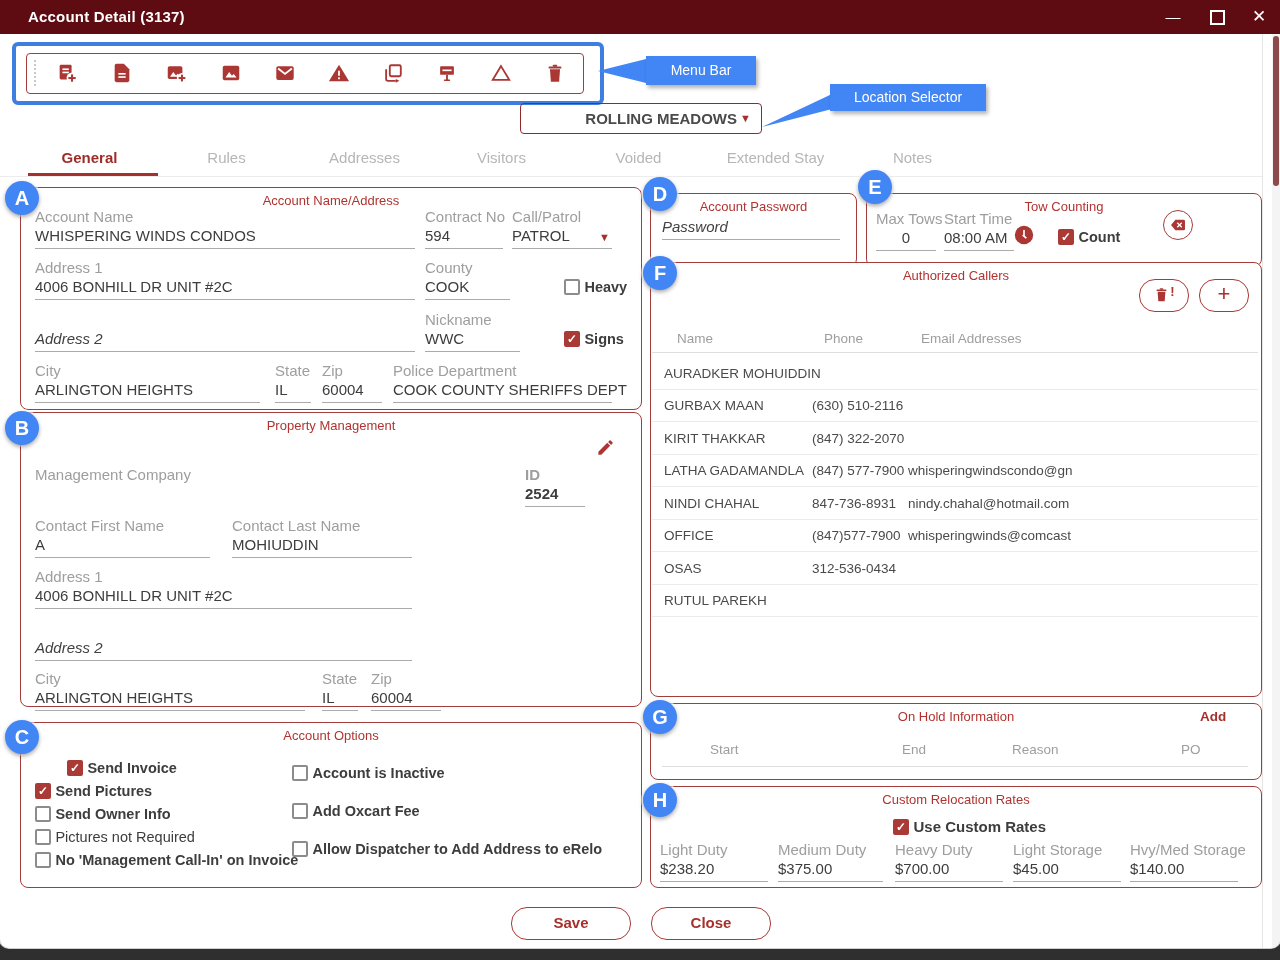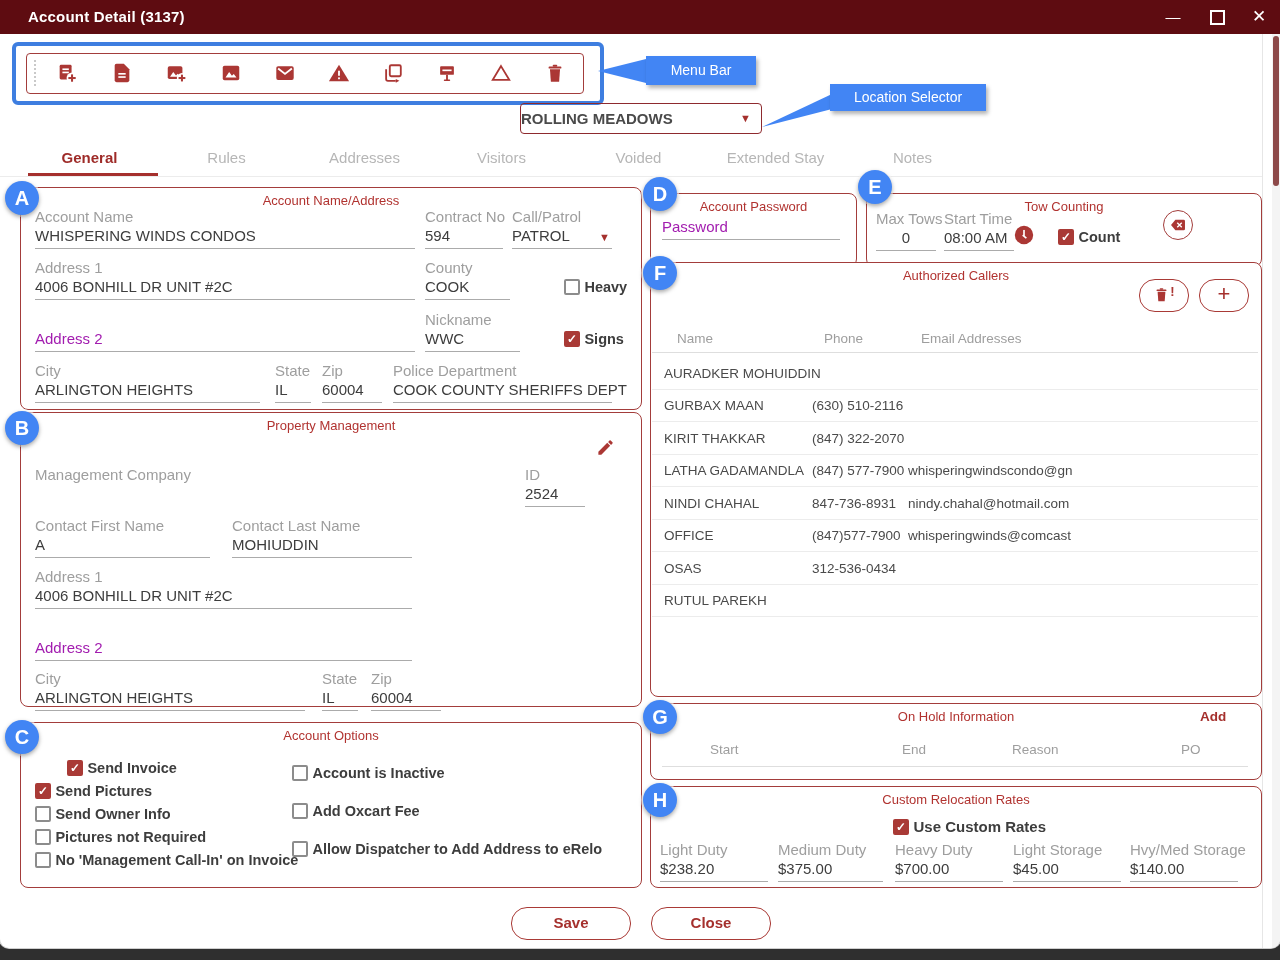--- a/index.html
+++ b/index.html
@@ -8,21 +8,21 @@
   .titlebar{position:absolute;left:0;top:0;width:1280px;height:34px;background:#5e0c11;}
   .title{position:absolute;left:28px;top:8px;color:#fff;font-size:15px;font-weight:bold;letter-spacing:.2px;}
   .winbtn{position:absolute;top:6px;width:26px;height:22px;color:#fff;font-size:15px;text-align:center;line-height:22px;cursor:default;}
   .maxglyph{display:inline-block;width:11px;height:11px;border:2px solid #fff;margin-top:4px;}
   .abs{position:absolute;}
   .sec{position:absolute;border:1px solid #a33d3b;border-radius:8px;background:#fff;}
   .sectitle{position:absolute;left:0;right:0;top:5px;text-align:center;font-size:13px;color:#b13330;}
   .fld{position:absolute;}
   .fld .lbl{font-size:15px;color:#9e9e9e;margin-bottom:2px;white-space:nowrap;}
   .fld .val{font-size:15px;color:#3d3d3d;border-bottom:1px solid #ababab;padding-bottom:3px;min-height:18px;white-space:nowrap;}
-  .fld .val.ph{color:#a21caf;}
+  .fld .val.ph{color:#404040;font-style:italic;}
   .fld .val.ctr{text-align:center;}
   .caret{color:#a5302d;font-size:11px;position:absolute;right:2px;bottom:6px;}
   .cb{display:inline-block;width:16px;height:16px;border:2px solid #8c8c8c;border-radius:2px;background:#fff;box-sizing:border-box;vertical-align:middle;}
   .cb.on{background:#a93a36;border-color:#a93a36;}
   .cb.on::after{content:"✓";color:#fff;font-size:12px;font-weight:bold;display:block;text-align:center;line-height:13px;}
   .cblabel{font-size:14.5px;color:#3d3d3d;vertical-align:middle;}
   .tab{position:absolute;top:145px;width:137px;text-align:center;font-size:15px;color:#b6b6b6;line-height:26px;cursor:default;}
   .tab.active{color:#9e2b28;font-weight:bold;}
   .marker{position:absolute;width:34px;height:34px;border-radius:50%;background:#4285f4;color:#fff;font-size:20px;font-weight:bold;text-align:center;line-height:34px;box-shadow:0 2px 4px rgba(0,0,0,.35),0 0 0 2px rgba(255,255,255,.6);}
   .callout{position:absolute;background:#4285f4;color:#fff;font-size:14px;text-align:center;box-shadow:2px 3px 4px rgba(0,0,0,.3);}
@@ -124,21 +124,21 @@
       </div>
     </div>
   </div>
 
   <svg class="abs" style="left:598px;top:57px;" width="50" height="28">
         <polygon points="48,2 0,14 48,26" fill="#4285f4"></polygon>
       </svg>
   <div class="callout" style="left:646px;top:56px;width:110px;height:29px;line-height:29px;">Menu Bar</div>
 
   <div class="abs" style="left:520px;top:103px;width:240px;height:29px;border:1.5px solid #8e2a2e;border-radius:4px;">
-    <div class="abs" style="left:0;right:24px;top:0;height:29px;text-align:left;line-height:29px;font-size:15px;font-weight:bold;color:#4a4a4a;">ROLLING MEADOWS</div>
+    <div class="abs" style="left:0;right:24px;top:0;height:29px;text-align:right;line-height:29px;font-size:15px;font-weight:bold;color:#4a4a4a;">ROLLING MEADOWS</div>
     <div class="abs" style="right:10px;top:8px;color:#a5302d;font-size:11px;">▼</div>
   </div>
 
   <svg class="abs" style="left:762px;top:94px;" width="72" height="37">
         <polygon points="0,33 70,0 70,15" fill="#4285f4"></polygon>
       </svg>
   <div class="callout" style="left:830px;top:84px;width:156px;height:27px;line-height:27px;">Location Selector</div>
 
   <div class="tab active" style="left:21px;">General</div>
   <div class="tab" style="left:158px;">Rules</div>
@@ -211,21 +211,21 @@
     <div class="sectitle">Property Management</div>
   </div>
   <div class="abs" style="left:596px;top:438px;">
     <svg width="19" height="19" viewBox="0 0 24 24" fill="#ab3734">
           <path d="M3 17.3V21h3.7L17.9 9.8l-3.7-3.7L3 17.3zM20.8 6.9c.4-.4.4-1 0-1.4l-2.3-2.3c-.4-.4-1-.4-1.4 0l-1.8 1.8 3.7 3.7 1.8-1.8z"></path>
         </svg>
   </div>
   <div class="fld" style="left:35px;top:466px;width:380px;">
     <div class="lbl">Management Company</div>
   </div>
-  <div class="fld" style="left:525px;top:466px;width:60px;">
+  <div class="fld" style="left:525px;top:466px;width:60px;font-weight:bold;">
     <div class="lbl">ID</div>
     <div class="val">2524</div>
   </div>
   <div class="fld" style="left:35px;top:517px;width:175px;">
     <div class="lbl">Contact First Name</div>
     <div class="val">A</div>
   </div>
   <div class="fld" style="left:232px;top:517px;width:180px;">
     <div class="lbl">Contact Last Name</div>
     <div class="val">MOHIUDDIN</div>
@@ -250,21 +250,21 @@
     <div class="lbl">Zip</div>
     <div class="val">60004</div>
   </div>
 
   <div class="sec" style="left:20px;top:722px;width:620px;height:164px;">
     <div class="sectitle">Account Options</div>
   </div>
   <div class="abs" style="left:35px;top:758px;padding-left:32px;"><span class="cb on"></span> <span class="cblabel" style="font-weight:bold;">Send Invoice</span></div>
   <div class="abs" style="left:35px;top:781px;"><span class="cb on"></span> <span class="cblabel" style="font-weight:bold;">Send Pictures</span></div>
   <div class="abs" style="left:35px;top:804px;"><span class="cb"></span> <span class="cblabel" style="font-weight:bold;">Send Owner Info</span></div>
-  <div class="abs" style="left:35px;top:827px;"><span class="cb"></span> <span class="cblabel" style="font-weight:bold;margin-top:40px;">Pictures not Required</span></div>
+  <div class="abs" style="left:35px;top:827px;"><span class="cb"></span> <span class="cblabel" style="font-weight:normal;margin-top:40px;">Pictures not Required</span></div>
   <div class="abs" style="left:35px;top:850px;"><span class="cb"></span> <span class="cblabel" style="font-weight:bold;">No 'Management Call-In' on Invoice</span></div>
   <div class="abs" style="left:292px;top:763px;"><span class="cb"></span> <span class="cblabel" style="font-weight:bold;">Account is Inactive</span></div>
   <div class="abs" style="left:292px;top:801px;"><span class="cb"></span> <span class="cblabel" style="font-weight:bold;">Add Oxcart Fee</span></div>
   <div class="abs" style="left:292px;top:839px;"><span class="cb"></span> <span class="cblabel" style="font-weight:bold;">Allow Dispatcher to Add Address to eRelo</span></div>
 
   <div class="sec" style="left:650px;top:193px;width:205px;height:72px;">
     <div class="sectitle">Account Password</div>
   </div>
   <div class="fld" style="left:662px;top:218px;width:178px;">
     <div class="val ph">Password</div>

